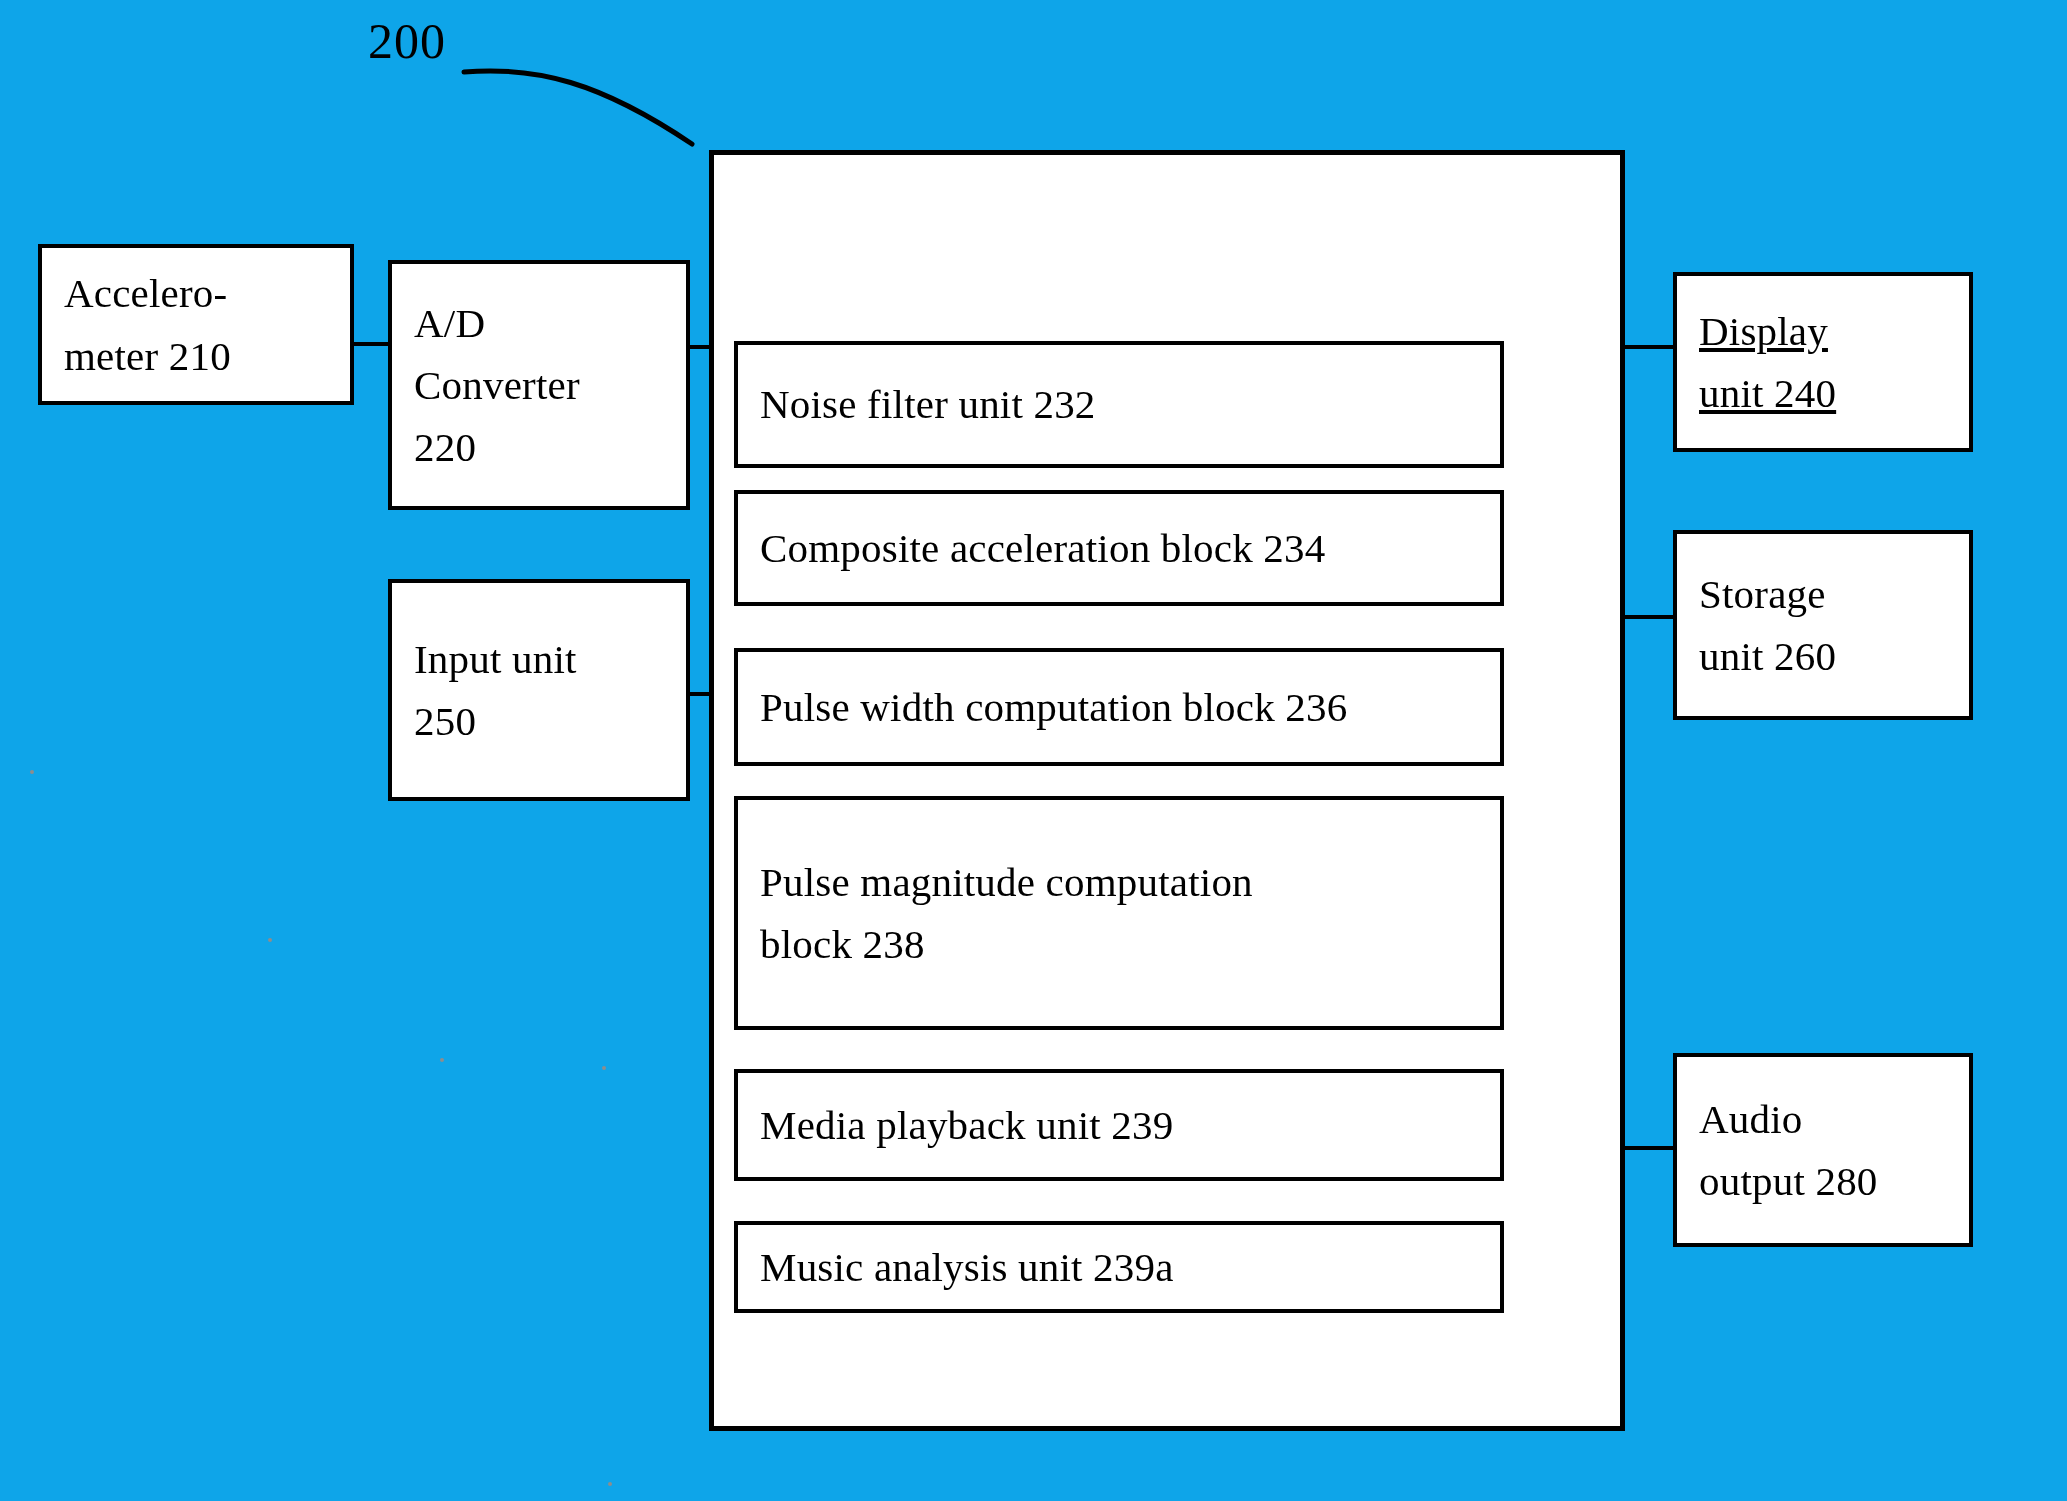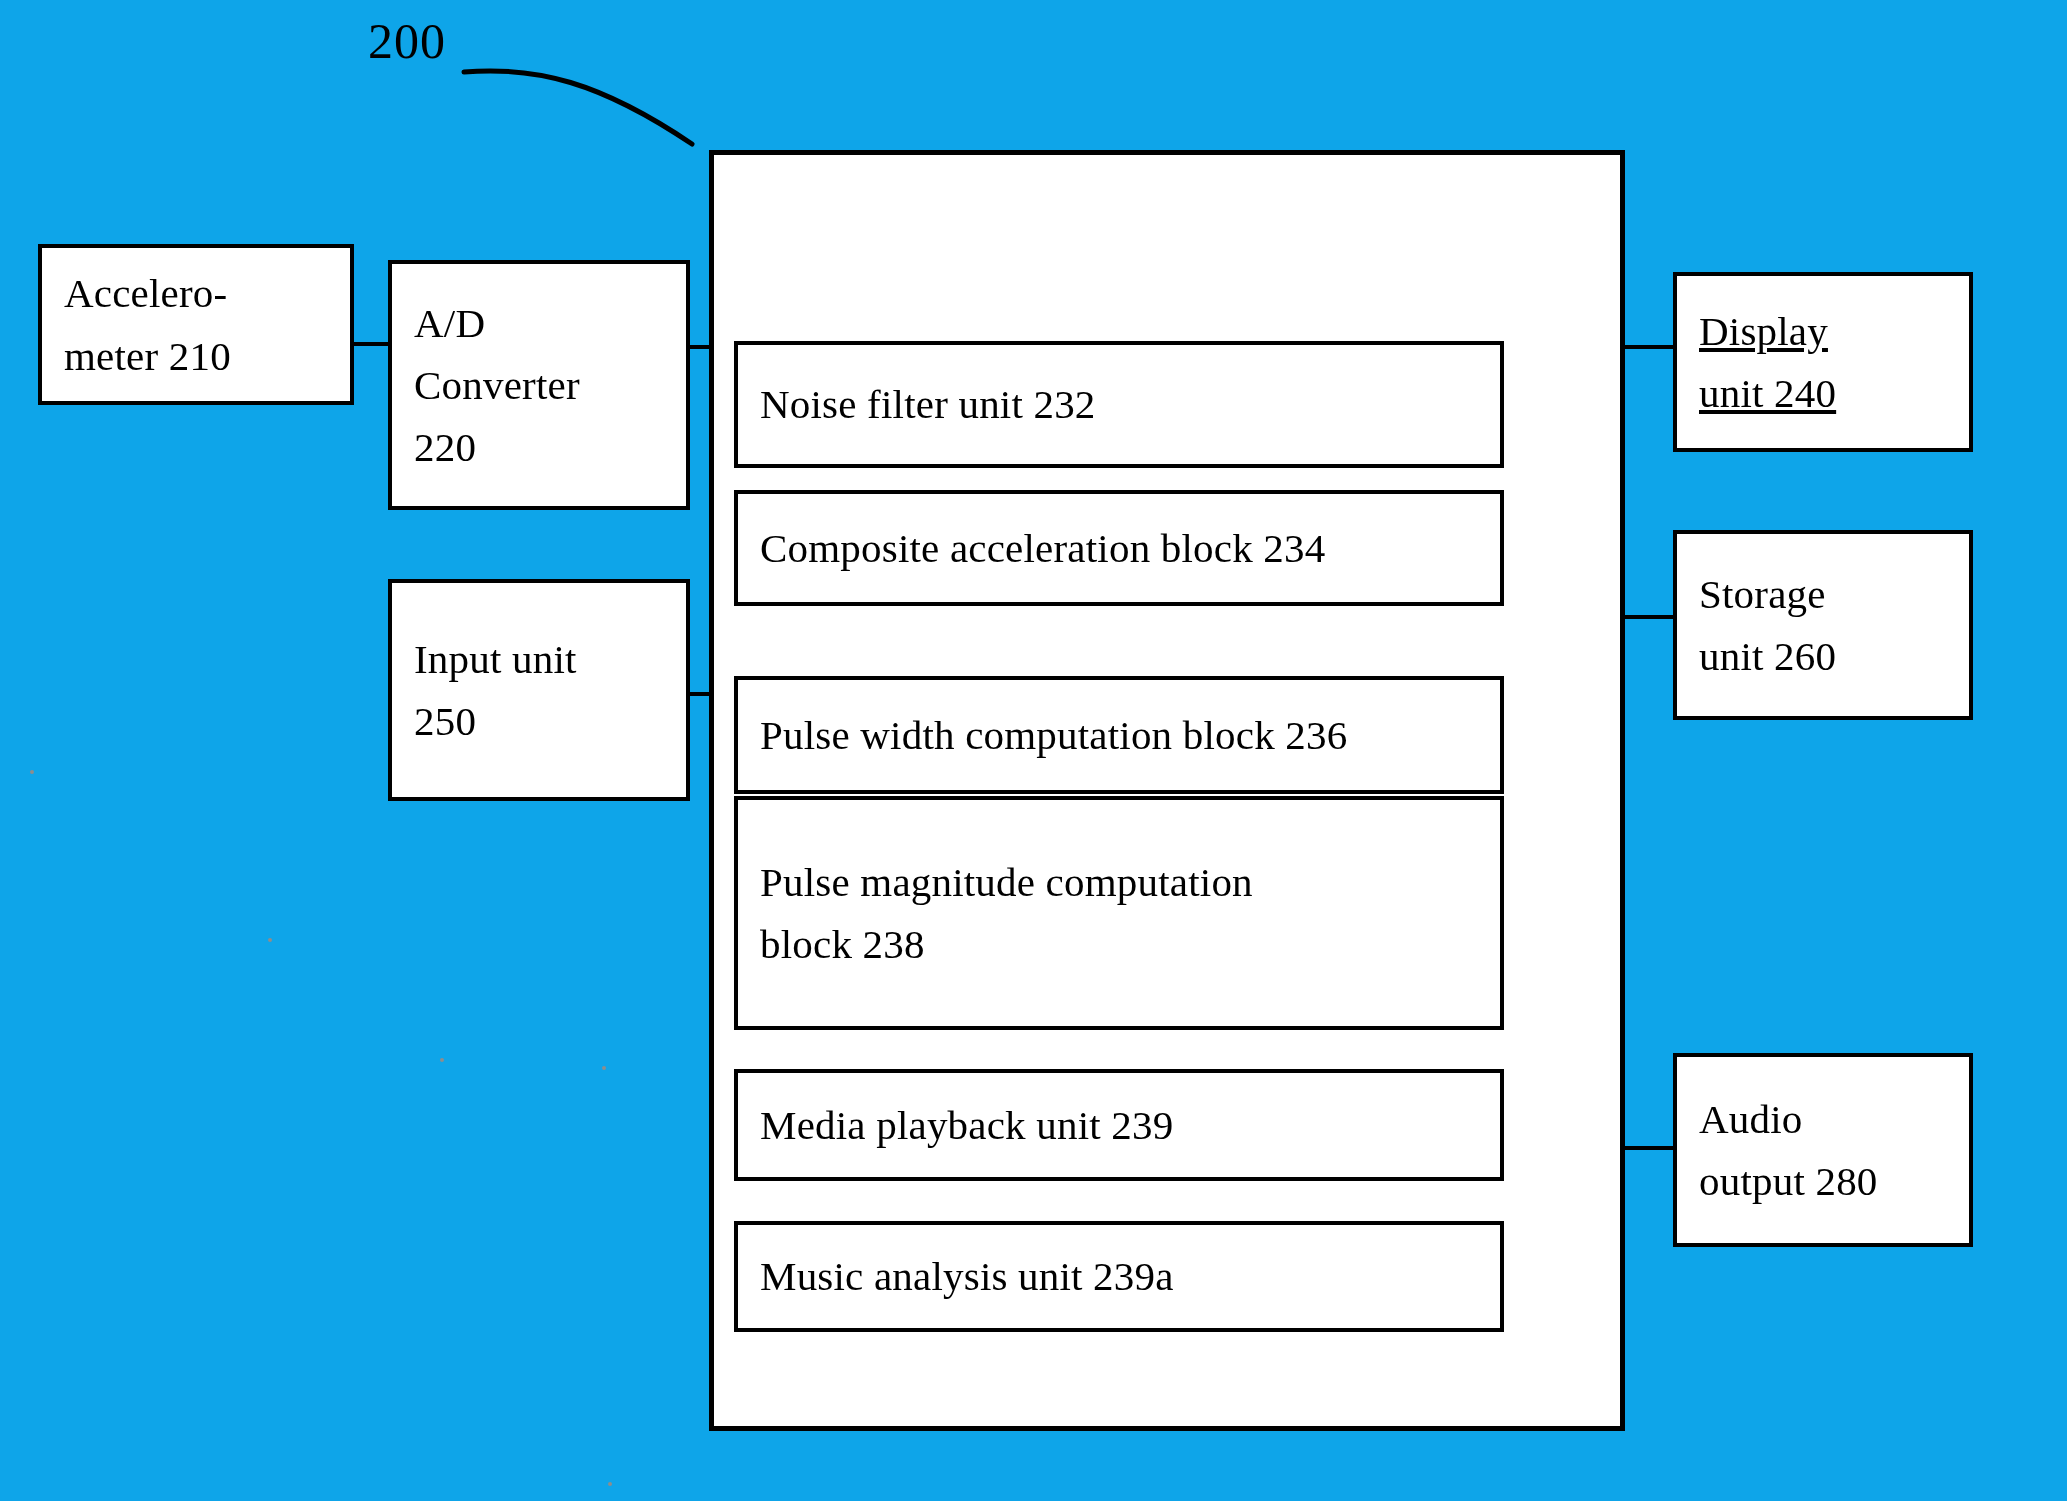--- a/index.html
+++ b/index.html
@@ -66,24 +66,24 @@
 
   
   .inner {
     left: 734px;
     width: 770px;
     font-size: 41px;
     border-width: 4px;
   }
   #block-232  { top: 341px;  height: 127px; }
   #block-234  { top: 490px;  height: 116px; }
-  #block-236  { top: 648px;  height: 118px; margin-top: 28px; }
+  #block-236  { top: 648px;  height: 118px; }
   #block-238  { top: 796px;  height: 234px; }
   #block-239  { top: 1069px; height: 112px; }
-  #block-239a { top: 1221px; height: 111px; }
+  #block-239a { top: 1221px; height: 92px; }
 
   
   #box-display {
     left: 1673px; top: 272px;  width: 300px; height: 180px;
     font-size: 41px;
     text-decoration: underline;
   }
   #box-storage {
     left: 1673px; top: 530px;  width: 300px; height: 190px;
     font-size: 41px;

